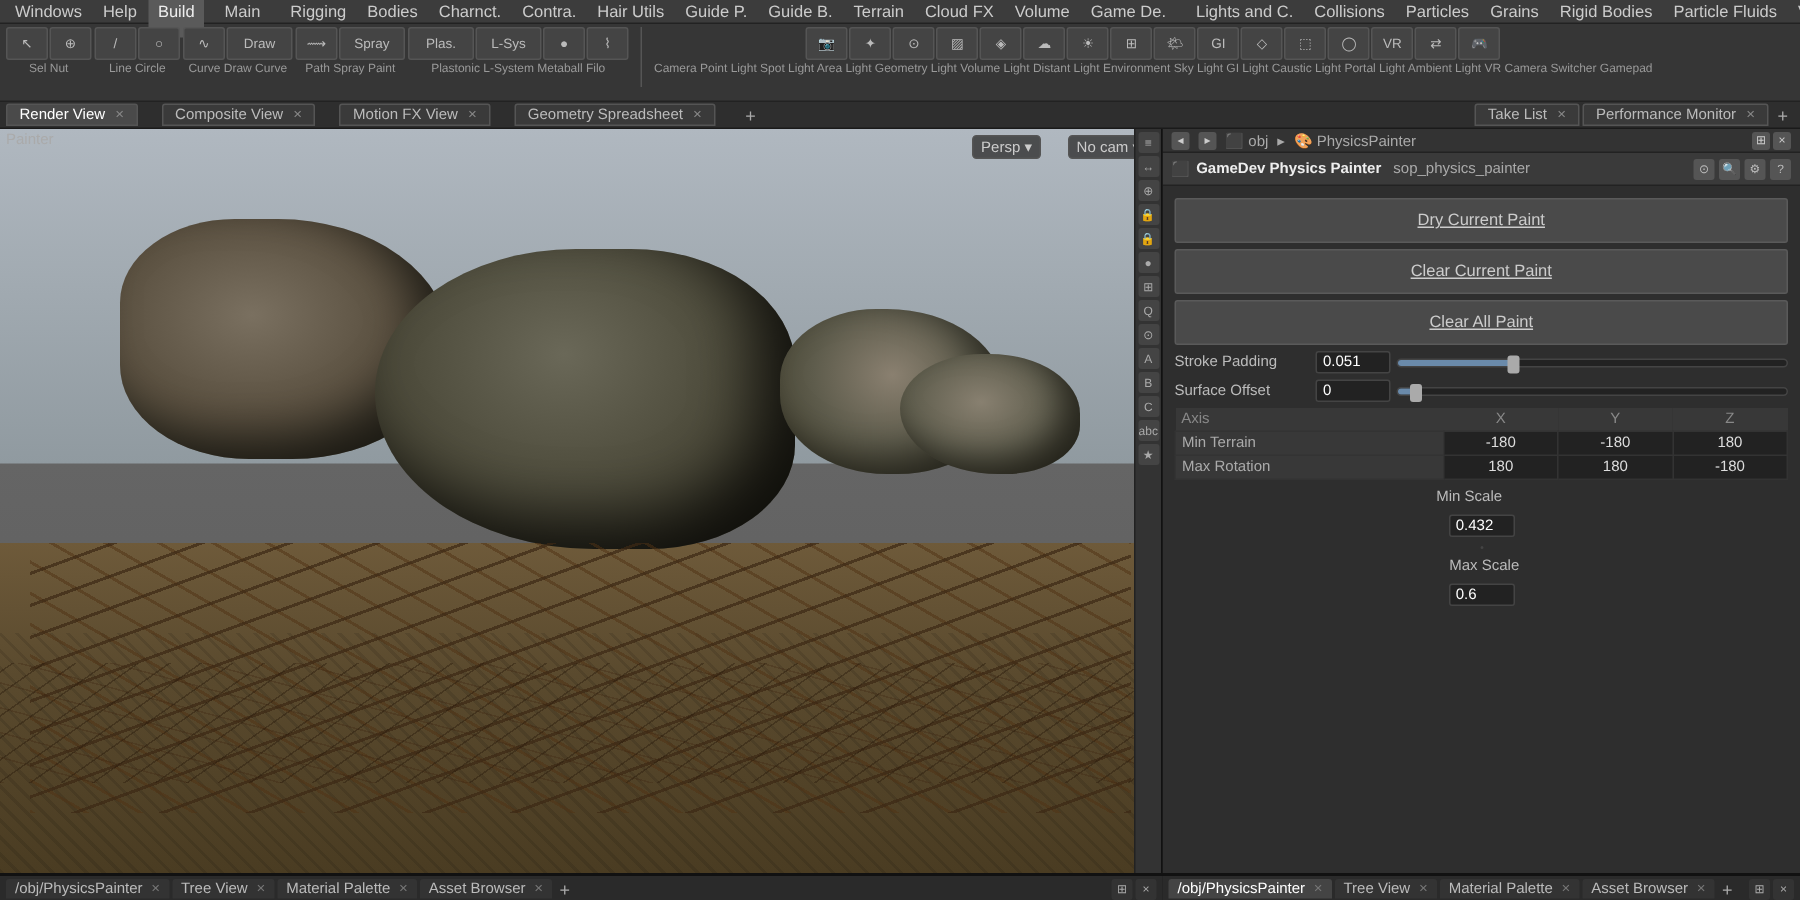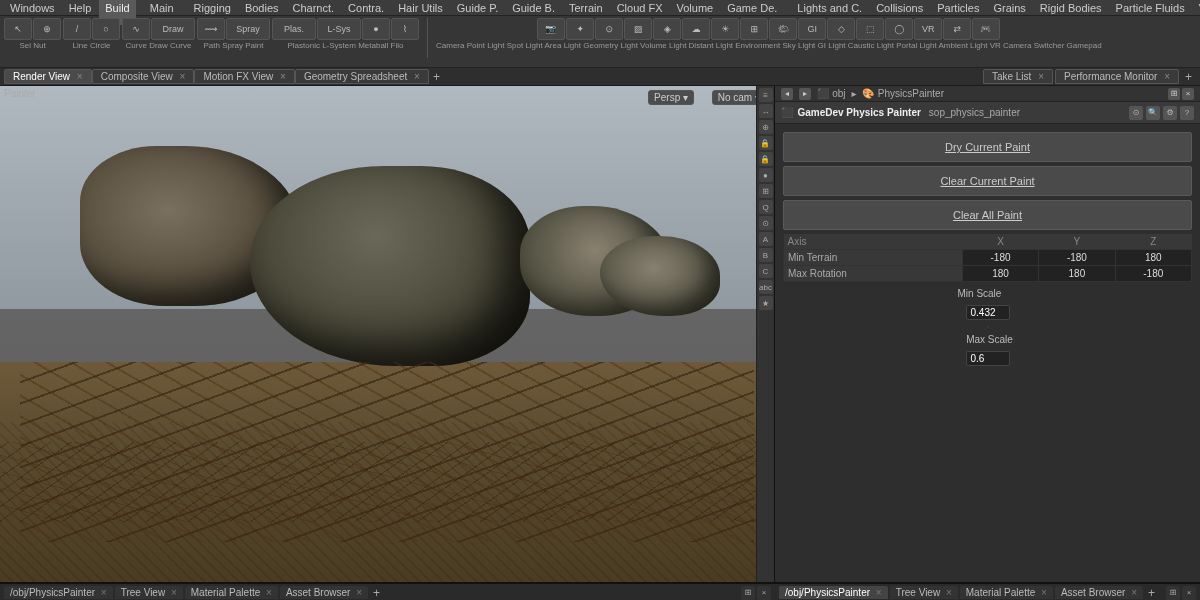--- a/index.html
+++ b/index.html
@@ -74,21 +74,21 @@
     .icon-row { display: flex; gap: 1px; }
 
     
     #tabs-row {
       height: 18px;
       background: #2e2e2e;
       display: flex;
       align-items: center;
       padding: 0 4px;
       border-bottom: 1px solid #1a1a1a;
-      gap: 0;
+      gap: 16px;
     }
     .view-tab {
       padding: 1px 8px;
       font-size: 10px;
       color: #bbb;
       cursor: pointer;
       border-radius: 2px 2px 0 0;
       background: #3a3a3a;
       border: 1px solid #555;
     }
@@ -696,21 +696,37 @@
         <div class="ph-icon">?</div>
       </div>
     </div>
 
     <div id="panel-inner">
       <button class="panel-btn">Dry Current Paint</button>
       <button class="panel-btn">Clear Current Paint</button>
       <button class="panel-btn">Clear All Paint</button>
 
 
-
+      <div class="setting-row">
+        <span class="setting-name">Stroke Padding</span>
+        <span class="setting-value">0.051</span>
+        <div class="setting-slider">
+          <div class="slider-fill" style="width:30%;"></div>
+          <div class="slider-handle" style="left:28%;"></div>
+        </div>
+      </div>
+
+      <div class="setting-row">
+        <span class="setting-name">Surface Offset</span>
+        <span class="setting-value">0</span>
+        <div class="setting-slider">
+          <div class="slider-fill" style="width:5%;"></div>
+          <div class="slider-handle" style="left:3%;"></div>
+        </div>
+      </div>
 
       <table class="axis-table">
         <thead>
           <tr>
             <th class="left">Axis</th>
             <th>X</th>
             <th>Y</th>
             <th>Z</th>
           </tr>
         </thead>

